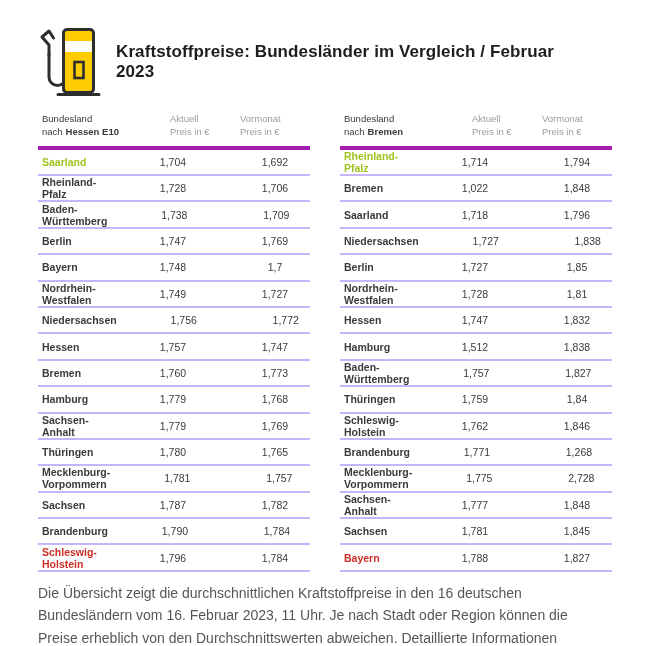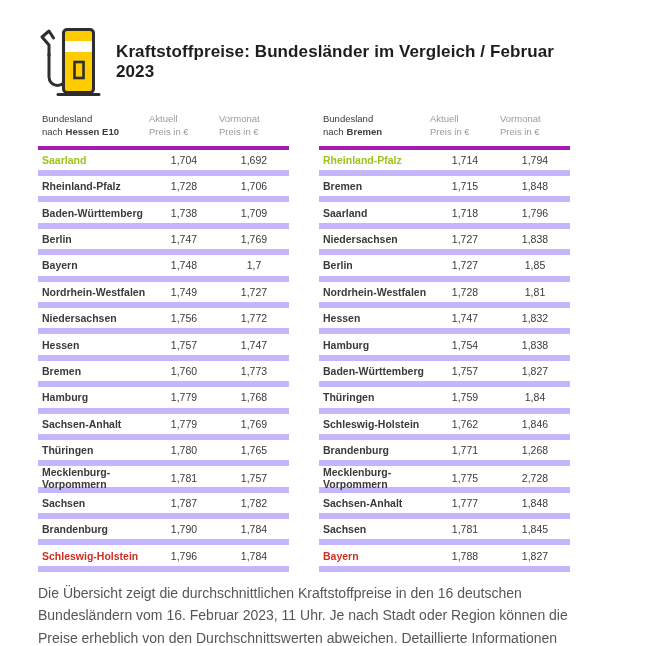--- a/index.html
+++ b/index.html
@@ -36,22 +36,23 @@
   .th { font-size: 9.5px; line-height: 1.4; }
   .th-state { color: #3a3a3a; }
   .th-state b { font-weight: bold; }
   .th-state .prefix { margin-right: 3px; }
   .th-num { color: #9b9b9b; }
 
   .row {
     display: grid; grid-template-columns: 1fr 70px 70px;
     align-items: center;
     height: 26.4px;
-    border-bottom: 6px solid #c4b5fd;
+    border-bottom: 2px solid #c4b5fd;
     padding-left: 4px;
+    gap: 32px;
   }
   .cell.state { font-size: 10.5px; font-weight: bold; color: #3a3a3a; }
   .cell.num { font-size: 10.5px; text-align: center; color: #3a3a3a; }
   .row.green .cell.state { color: #9DC31C; }
   .row.red   .cell.state { color: #CE2E25; }
 
   
   .footnote {
     padding: 10px 38px 0 38px;
     font-size: 14px; line-height: 1.6; color: #565656;
@@ -204,21 +205,21 @@
         </div>
       </div>
       <div class="tbody">
           <div class="row green">
             <div class="cell state">Rheinland-Pfalz</div>
             <div class="cell num">1,714</div>
             <div class="cell num">1,794</div>
           </div>
           <div class="row">
             <div class="cell state">Bremen</div>
-            <div class="cell num">1,715</div>
+            <div class="cell num">1,022</div>
             <div class="cell num">1,848</div>
           </div>
           <div class="row">
             <div class="cell state">Saarland</div>
             <div class="cell num">1,718</div>
             <div class="cell num">1,796</div>
           </div>
           <div class="row">
             <div class="cell state">Niedersachsen</div>
             <div class="cell num">1,727</div>
@@ -234,21 +235,21 @@
             <div class="cell num">1,728</div>
             <div class="cell num">1,81</div>
           </div>
           <div class="row">
             <div class="cell state">Hessen</div>
             <div class="cell num">1,747</div>
             <div class="cell num">1,832</div>
           </div>
           <div class="row">
             <div class="cell state">Hamburg</div>
-            <div class="cell num">1,754</div>
+            <div class="cell num">1,512</div>
             <div class="cell num">1,838</div>
           </div>
           <div class="row">
             <div class="cell state">Baden-Württemberg</div>
             <div class="cell num">1,757</div>
             <div class="cell num">1,827</div>
           </div>
           <div class="row">
             <div class="cell state">Thüringen</div>
             <div class="cell num">1,759</div>

